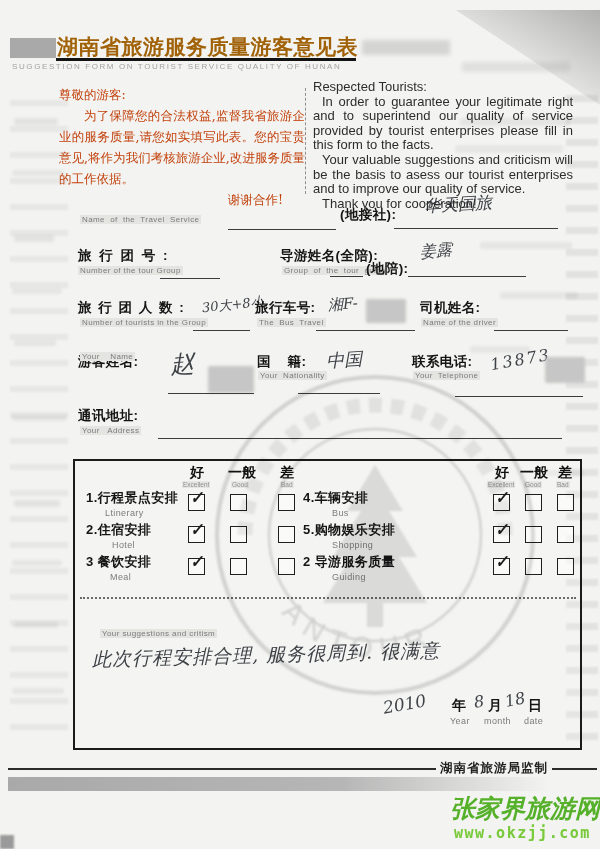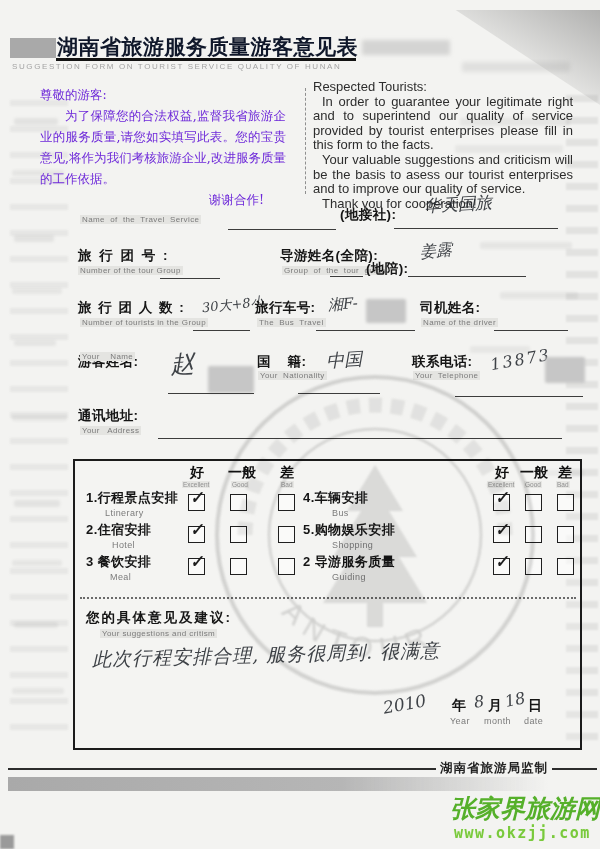--- a/index.html
+++ b/index.html
@@ -9,26 +9,26 @@
   .corner-shadow{left:415px;top:10px;width:185px;height:95px;
       background:linear-gradient(210deg,rgba(70,70,70,.38),rgba(70,70,70,0) 62%);
       clip-path:polygon(22% 0,100% 0,100% 100%);}
   .bleed-right{left:566px;top:95px;width:32px;height:660px;filter:blur(1px);
       background:repeating-linear-gradient(to bottom,rgba(90,90,90,.11) 0 7px,rgba(0,0,0,0) 7px 22px);}
   .bleed-left{left:10px;top:100px;width:58px;height:650px;filter:blur(1.2px);
       background:repeating-linear-gradient(to bottom,rgba(90,90,90,.08) 0 6px,rgba(0,0,0,0) 6px 26px);}
   .smudge{position:absolute;background:#6f6f6f;filter:blur(1.6px);border-radius:2px;}
   
   .logo-block{left:10px;top:38px;width:46px;height:20px;background:#a9a9a9;filter:blur(.4px);}
-  .form-title{left:57px;top:33px;font-size:21px;font-weight:bold;letter-spacing:.5px;color:#0f172a;white-space:pre;}
+  .form-title{left:57px;top:33px;font-size:21px;font-weight:bold;letter-spacing:.5px;color:#a16207;white-space:pre;}
   .title-underline{left:56px;top:58px;width:300px;height:3px;background:#121212;}
   .form-subtitle{left:12px;top:62px;font-size:8px;letter-spacing:1.6px;color:#a3a3a3;filter:blur(.6px);white-space:pre;}
   .title-bleed{position:absolute;background:#9c9c9c;opacity:.35;filter:blur(2.2px);}
   
-  .intro-zh{left:40px;top:84px;width:246px;font-family:"DejaVu Serif",serif;color:#6d28d9;font-size:12.5px;line-height:21px;}
+  .intro-zh{left:59px;top:84px;width:246px;font-family:"DejaVu Serif",serif;color:#c2410c;font-size:12.5px;line-height:21px;}
   .intro-zh p{margin:0;text-indent:2em;text-align:justify;}
   .intro-zh .thanks{text-align:right;padding-right:22px;}
   .intro-divider{left:305px;top:88px;height:106px;width:0;border-left:1px dashed #8f8f8f;}
   .intro-en{left:313px;top:80px;width:260px;font-size:13px;line-height:14.6px;color:#2d2d2d;text-align:justify;}
   .intro-en p{margin:0;text-indent:9px;}
   .intro-en .sal{text-indent:0;}
   
   .lbl{position:absolute;font-size:13.5px;font-weight:bold;color:#151515;white-space:pre;letter-spacing:.4px;}
   .sub{position:absolute;font-size:8px;color:#7b7b7b;background:#e4e4e1;padding:0 2px;letter-spacing:.4px;white-space:pre;}
   .sub6{position:absolute;font-size:6.5px;color:#8f8f8f;background:#e6e6e3;padding:0 1px;white-space:pre;}
@@ -205,21 +205,20 @@
   <div class="cb" style="left:525px;top:526px;"></div>
   <div class="cb" style="left:557px;top:526px;"></div>
   <div class="cb" style="left:493px;top:558px;">
       <span class="check">✓</span>
     </div>
   <div class="cb" style="left:525px;top:558px;"></div>
   <div class="cb" style="left:557px;top:558px;"></div>
 
   <div class="abs dotted"></div>
 
-  <div class="lbl" style="left:86px;top:609px;letter-spacing:2px;">您的具体意见及建议:</div>
   <div class="sub" style="left:100px;top:629px;">Your suggestions and critism</div>
   <div class="hand" style="left:92px;top:641px;font-size:19px;width:450px;transform:rotate(-1.5deg);letter-spacing:1px;">此次行程安排合理, 服务很周到. 很满意</div>
 
   <div class="hand" style="left:383px;top:694px;font-size:17px;transform:rotate(-10deg);">2010</div>
   <div class="lbl" style="left:452px;top:697px;font-size:14px;">年</div>
   <div class="hand" style="left:474px;top:692px;font-size:16px;transform:rotate(-8deg);">8</div>
   <div class="lbl" style="left:488px;top:697px;font-size:14px;">月</div>
   <div class="hand" style="left:505px;top:690px;font-size:16px;transform:rotate(-12deg);">18</div>
   <div class="lbl" style="left:528px;top:697px;font-size:14px;">日</div>
   <div class="sub" style="left:448px;top:716px;background:none;font-size:9px;">Year</div>

